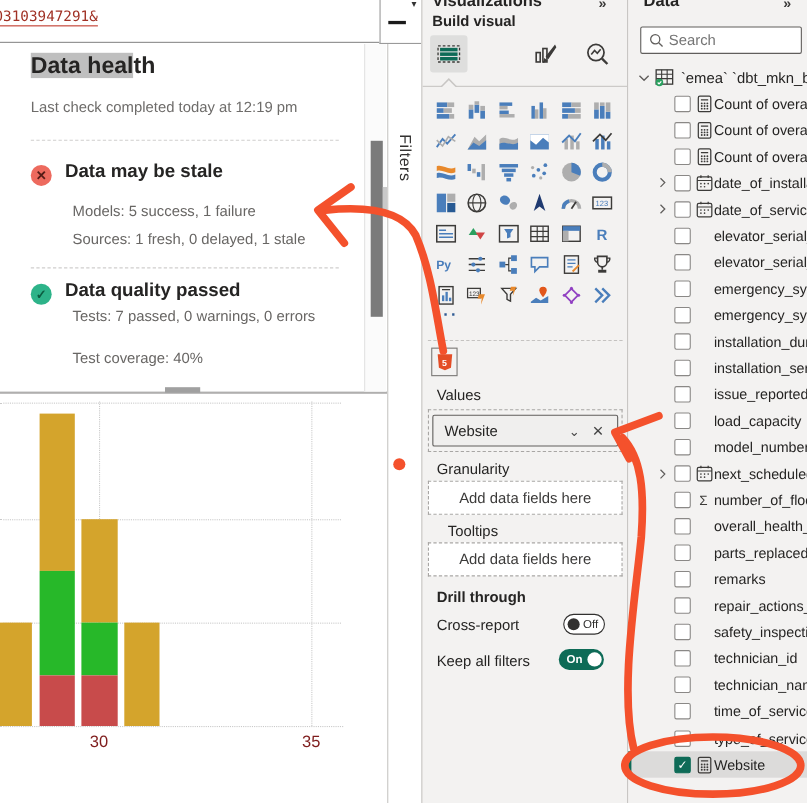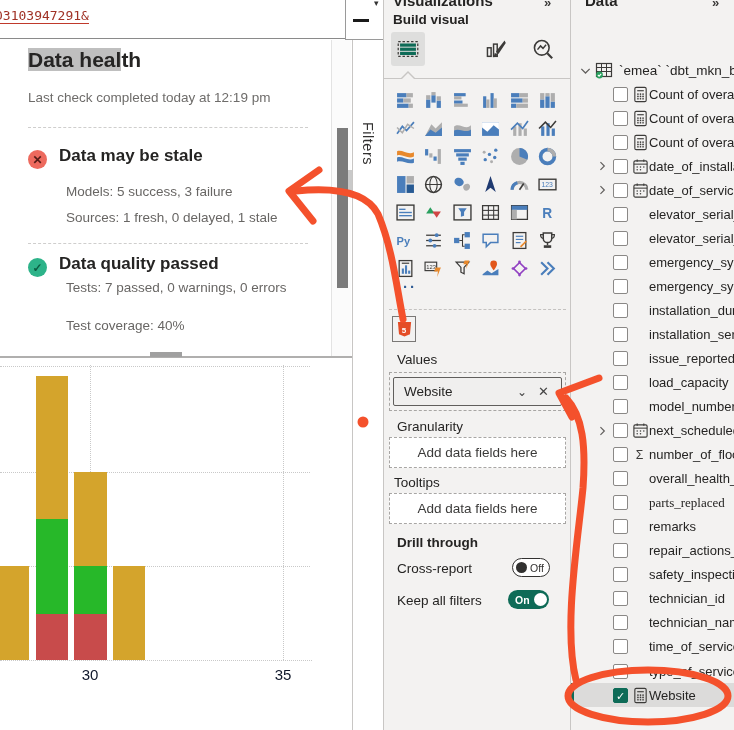--- a/index.html
+++ b/index.html
@@ -20,21 +20,21 @@
   .vtrack { left:331px; top:0; width:20px; height:316px; background:#fbfbfb; border-left:1px solid #e3e3e3; }
   .vthumb { left:5px; top:88px; width:11px; height:160px; background:#7b7b7b; }
   
   #filters-strip { left:352px; top:40px; width:31px; height:690px; background:#fff; border-left:1px solid #c8c6c4; }
   #filters-label { writing-mode:vertical-rl; font-size:14.5px; color:#323130; letter-spacing:.5px; }
   #corner-box { left:345px; top:0; width:38px; height:40px; background:#fff; border-left:1px solid #9a9a9a; border-bottom:1px solid #9a9a9a; }
   
   #chart { left:0; top:360px; width:351px; height:370px; overflow:hidden; background:#fff; }
   .gl-h { border-top:1px dotted #c9c9c9; height:0; }
   .gl-v { border-left:1px dotted #c9c9c9; width:0; }
-  .tick { font-size:15px; color:#0f172a; width:26px; text-align:center; }
+  .tick { font-size:15px; color:#7f1d1d; width:26px; text-align:center; }
   
   .pane { background:#f3f2f1; overflow:hidden; }
   #viz-pane { left:383px; top:0; width:187px; height:730px; border-left:1px solid #c8c6c4; }
   #data-pane { left:570px; top:0; width:164px; height:730px; border-left:1px solid #c8c6c4; }
   .pane-title { font-size:15px; font-weight:bold; color:#252423; }
   .pane-chevrons { font-size:13px; color:#3b3a39; font-weight:bold; }
   .sec-label { font-size:13.5px; color:#252423; }
   .sec-label.b { font-weight:bold; }
   .tabbox { width:34px; height:34px; border-radius:3px; display:flex; align-items:center; justify-content:center; }
   .tab-sel { background:#dededd; }
@@ -77,21 +77,21 @@
     <div class="abs" style="left:28px; top:-2px; font-size:9px; color:#333;">▾</div>
   </div>
 
   <div class="abs" id="card">
     <div class="abs card-title" style="left:28px; top:8px;"><span class="hl">Data heal</span><span>th</span></div>
     <div class="abs card-sub" style="left:28px; top:50px;">Last check completed today at 12:19 pm</div>
     <div class="abs dash-div" style="top:87px;"></div>
     <div id="card-statuses">
         <div class="abs stat-circ" style="left:28px; top:110px; background:#ed6a5e; color:#541b16;">✕</div>
         <div class="abs status-title" style="left:59px; top:106px;">Data may be stale</div>
-        <div class="abs status-line" style="left:66px; top:144px;">Models: 5 success, 3 failure</div>
+        <div class="abs status-line" style="left:66px; top:144px;">Models: 5 success, 1 failure</div>
         <div class="abs status-line" style="left:66px; top:170px;">Sources: 1 fresh, 0 delayed, 1 stale</div>
         <div class="abs stat-circ" style="left:28px; top:218px; background:#2db389; color:#0b5c41;">✓</div>
         <div class="abs status-title" style="left:59px; top:214px;">Data quality passed</div>
         <div class="abs status-line" style="left:66px; top:240px;text-align:right;">Tests: 7 passed, 0 warnings, 0 errors</div>
         <div class="abs status-line" style="left:66px; top:278px;text-align:right;">Test coverage: 40%</div>
       </div>
     <div class="abs dash-div" style="top:203px;"></div>
     <div class="abs vtrack">
       <div class="abs vthumb"></div>
     </div>
@@ -527,39 +527,48 @@
       <div class="pill abs" style="left:3px; top:4px; width:169px; height:29px;">
         <span style="margin-left:10px;">Website</span>
         <span style="position:absolute; right:34px; color:#444; font-size:12px;">⌄</span>
         <span style="position:absolute; right:12px; color:#444; font-size:13px;">✕</span>
       </div>
     </div>
 
     <div class="abs sec-label" style="left:13px; top:419px;">Granularity</div>
     <div class="abs well" style="left:5px; top:437px; width:177px; height:31px;">Add data fields here</div>
 
-    <div class="abs sec-label" style="left:10px; top:475px;">Tooltips</div>
+    <div class="abs sec-label" style="left:23px; top:475px;">Tooltips</div>
     <div class="abs well" style="left:5px; top:493px; width:177px; height:31px;">Add data fields here</div>
 
     <div class="abs sec-label b" style="left:13px; top:535px;">Drill through</div>
     <div class="abs sec-label" style="left:13px; top:561px;">Cross-report</div>
     <div class="abs toggle-off" style="left:128px; top:558px;">
       <div class="dot"></div>
       <div class="t">Off</div>
     </div>
     <div class="abs sec-label" style="left:13px; top:593px;">Keep all filters</div>
     <div class="abs toggle-on" style="left:124px; top:590px;">
       <div class="t">On</div>
       <div class="dot"></div>
     </div>
   </div>
 
   <div class="abs pane" id="data-pane">
     <div class="abs pane-title" style="left:14px; top:-8px;">Data</div>
     <div class="abs pane-chevrons" style="left:141px; top:-5px;">»</div>
+    <div class="abs" id="search-box">
+      <span id="search-mag" style="margin-left:6px; display:flex;">
+          <svg width="15" height="15" viewBox="0 0 18 18">
+            <circle cx="8" cy="8" r="5" fill="none" stroke="#605e5c" stroke-width="1.4"></circle>
+            <line x1="11.8" y1="11.8" x2="16" y2="16" stroke="#605e5c" stroke-width="1.4"></line>
+          </svg>
+        </span>
+      <input id="search-input" style="margin-left: 4px;" placeholder="Search">
+    </div>
     <div id="field-list">
         <div class="trow" style="top:58px;">
           <span style="margin-left:7px; display:flex;">
             <svg width="15" height="15" viewBox="0 0 18 18">
               <path d="M4,7 L9,12 L14,7" stroke="#605e5c" stroke-width="1.5" fill="none"></path>
             </svg>
           </span>
           <span style="margin-left:2px; display:flex;">
             <svg width="18" height="18" viewBox="0 0 18 18">
               <rect x="1.5" y="2.5" width="15" height="13" fill="none" stroke="#3c3b39" stroke-width="1.2"></rect>
@@ -754,21 +763,21 @@
             </svg>
           </span>
           <span class="name" style="position:absolute; left:78px;">number_of_floo.</span>
         </div>
         <div class="trow " style="top:466.68px;">
           <span class="cbx " style="position:absolute; left:42px;"></span>
           <span class="name" style="position:absolute; left:78px;">overall_health_c.</span>
         </div>
         <div class="trow " style="top:490.71999999999997px;">
           <span class="cbx " style="position:absolute; left:42px;"></span>
-          <span class="name" style="position:absolute; left:78px;font-family:Liberation Serif, serif;">parts_replaced</span>
+          <span class="name" style="position:absolute; left:78px;">parts_replaced</span>
         </div>
         <div class="trow " style="top:514.76px;">
           <span class="cbx " style="position:absolute; left:42px;"></span>
           <span class="name" style="position:absolute; left:78px;">remarks</span>
         </div>
         <div class="trow " style="top:538.8px;">
           <span class="cbx " style="position:absolute; left:42px;"></span>
           <span class="name" style="position:absolute; left:78px;">repair_actions_t.</span>
         </div>
         <div class="trow " style="top:562.8399999999999px;">

